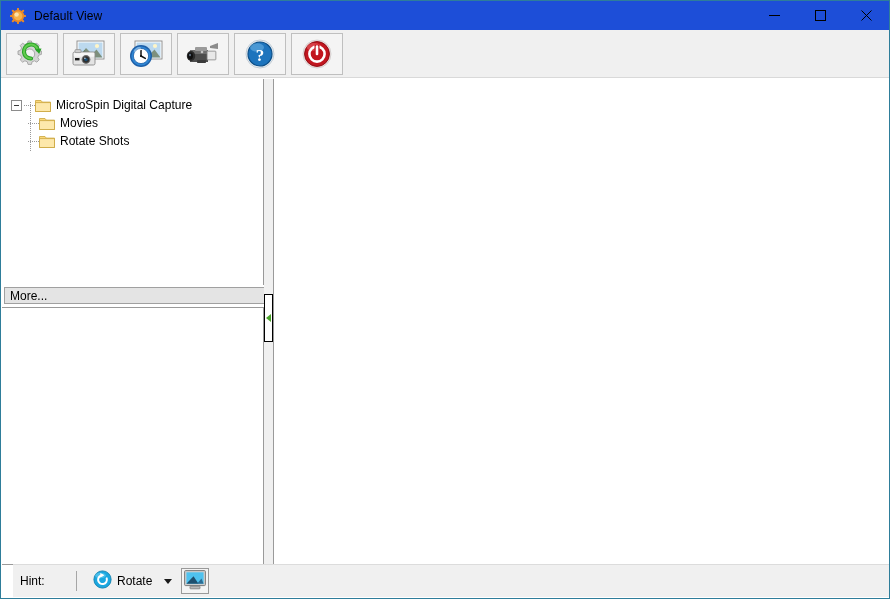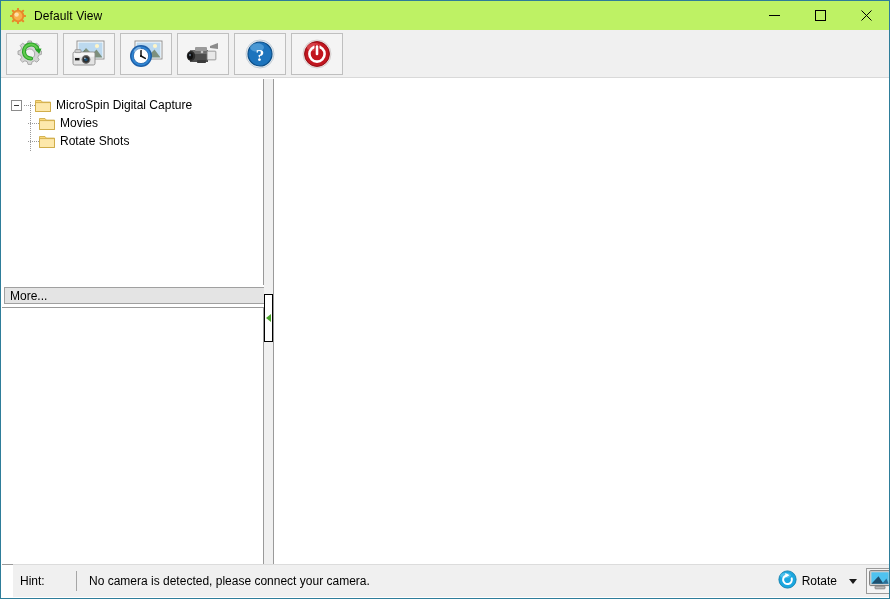--- a/index.html
+++ b/index.html
@@ -17,21 +17,21 @@
     width: 890px; height: 599px;
     background: #ffffff;
     border: 1px solid #2e7d9a;
     overflow: hidden;
   }
 
   
   #titlebar {
     position: absolute; left: 0; top: 0;
     width: 888px; height: 29px;
-    background: #bef264;
+    background: #1d4ed8;
     display: flex; align-items: center;
   }
   #title-icon {
     width: 16px; height: 16px;
     margin-left: 9px; margin-right: 8px;
     position: relative; flex: none;
   }
   #title-text {
     font-size: 12px; color: #000000;
     letter-spacing: 0.1px;
@@ -426,21 +426,20 @@
     <div id="splitter-grip">
       <span class="grip-arrow"></span>
     </div>
   </div>
 
   <div id="content"></div>
 
   <div id="statusbar">
     <span id="hint-label">Hint:</span>
     <span id="hint-sep"></span>
-    <span id="hint-text">No camera is detected, please connect your camera.</span>
 
     <div id="rotate-group">
       <div id="rotate-btn">
         <span>
           <svg width="19" height="19" viewBox="0 0 19 19">
             <circle cx="9.5" cy="9.5" r="8.6" fill="#1ba7e0"></circle>
             <circle cx="9.5" cy="9.5" r="8.6" fill="none" stroke="#0d7fae" stroke-width="0.9"></circle>
             <ellipse cx="7.5" cy="5.5" rx="5.4" ry="2.8" fill="#79d7f6" opacity="0.5"></ellipse>
             <path d="M9.5 5.3 a4.4 4.4 0 1 0 4.2 3.1" fill="none" stroke="#ffffff" stroke-width="2" stroke-linecap="round"></path>
             <path d="M7.3 3.0 L11.4 5.3 L7.3 7.6 z" fill="#ffffff"></path>

